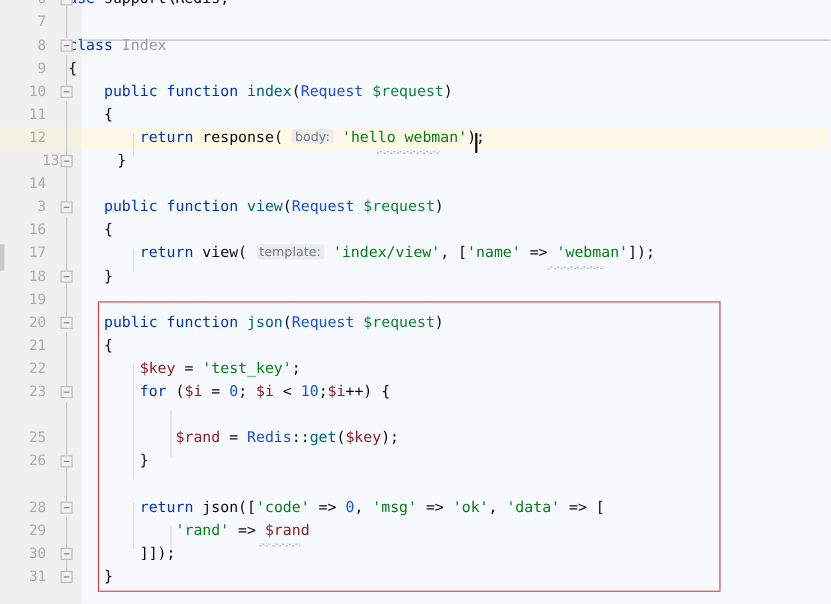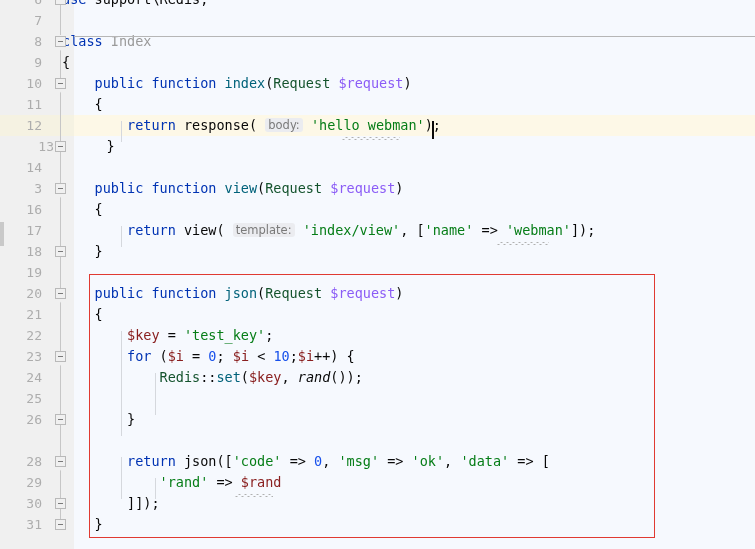--- a/index.html
+++ b/index.html
@@ -177,23 +177,23 @@
     z-index: 8;
   }
 
   
   .kw    { color: #0033b3; }
   .meth  { color: #00627a; }
   .str   { color: #067d17; }
   .num   { color: #1750eb; }
   .varsh { color: #8a2020; }
   .plain { color: #080808; }
-  .dim   { color: #8b5cf6; }
+  .dim   { color: #15803d; }
   .ital  { font-style: italic; }
-  .cls   { color: #14532d; }
+  .cls   { color: #1d4ed8; }
   .clsdim{ color: #9a9a9a; }
 
   
   .hint {
     display: inline-block;
     background: #ebecf0;
     color: #7a7a7a;
     border-radius: 3px;
     padding: 0 3px;
     font-size: 11.5px;
@@ -330,30 +330,25 @@
         <div class="row-bg-code"></div>
         <div class="lineno">22</div>
         <div class="code"><span class="plain">        </span><span class="varsh">$key</span><span class="plain"> = </span><span class="str">'test_key'</span><span class="plain">;</span></div>
       </div>
       <div class="row" style="top: 346px;">
         <div class="row-bg-gutter"></div>
         <div class="row-bg-code"></div>
         <div class="lineno">23</div>
         <div class="code"><span class="plain">        </span><span class="kw">for</span><span class="plain"> (</span><span class="varsh">$i</span><span class="plain"> = </span><span class="num">0</span><span class="plain">; </span><span class="varsh">$i</span><span class="plain"> &lt; </span><span class="num">10</span><span class="plain">;</span><span class="varsh">$i</span><span class="plain">++) {</span></div>
       </div>
-      <div class="row" style="top: 367px;">
-        <div class="row-bg-gutter"></div>
-        <div class="row-bg-code"></div>
-        <div class="lineno">24</div>
-        <div class="code"><span class="plain">            </span><span class="cls">Redis</span><span class="plain">::</span><span class="meth">set</span><span class="plain">(</span><span class="varsh">$key</span><span class="plain">, </span><span class="ital">rand</span><span class="plain">());</span></div>
-      </div>
       <div class="row" style="top: 388px;">
         <div class="row-bg-gutter"></div>
         <div class="row-bg-code"></div>
         <div class="lineno">25</div>
+        <div class="code"><span class="plain">            </span><span class="varsh">$rand</span><span class="plain"> = </span><span class="cls">Redis</span><span class="plain">::</span><span class="meth">get</span><span class="plain">(</span><span class="varsh">$key</span><span class="plain">);</span></div>
       </div>
       <div class="row" style="top: 409px;">
         <div class="row-bg-gutter"></div>
         <div class="row-bg-code"></div>
         <div class="lineno">26</div>
         <div class="code"><span class="plain">        }</span></div>
       </div>
       <div class="row" style="top: 451px;">
         <div class="row-bg-gutter"></div>
         <div class="row-bg-code"></div>

